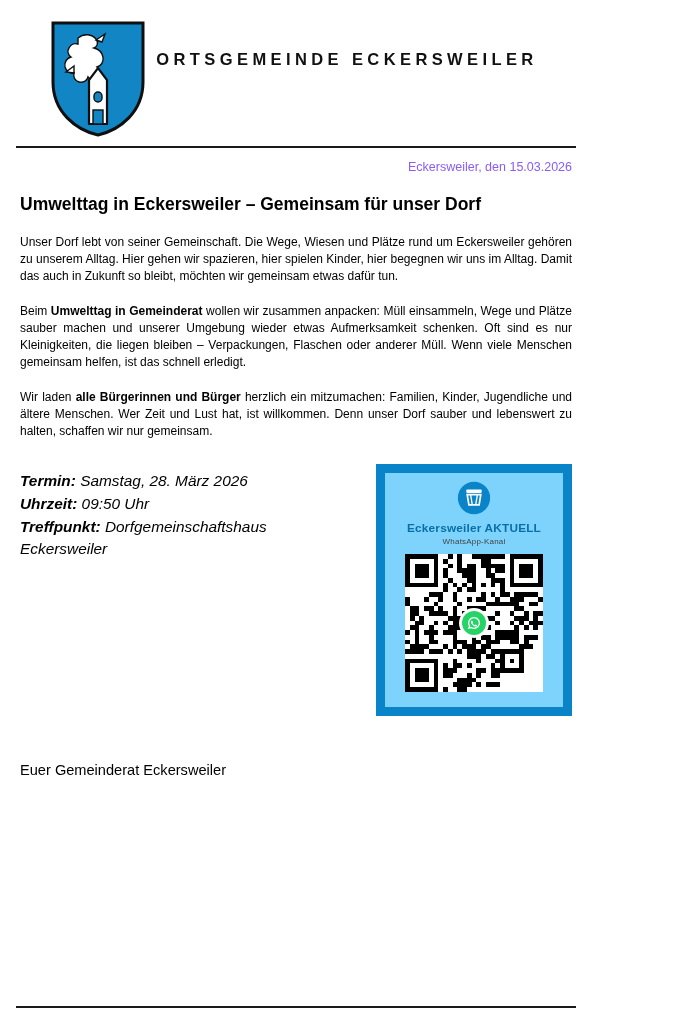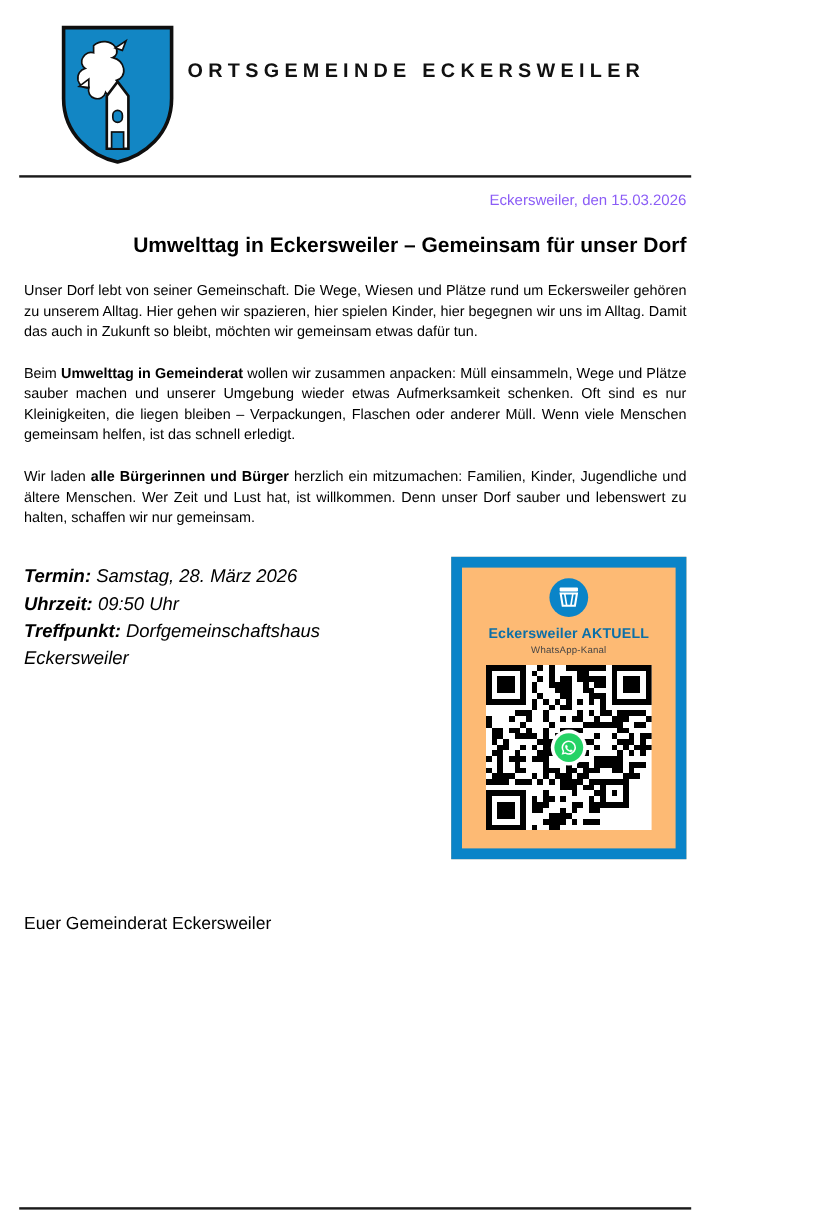--- a/index.html
+++ b/index.html
@@ -81,21 +81,20 @@
     padding-right: 4px;
     margin-top: 8px;
   }
 
   h1.doc-title {
     font-size: 17.5px;
     font-weight: bold;
     margin: 20px 0 0 0;
     padding: 0 4px;
     line-height: 1.25;
-    text-align: right;
   }
 
   p.para {
     font-size: 12px;
     line-height: 1.42;
     margin: 18px 0 0 0;
     padding: 0 4px;
     text-align: justify;
     text-justify: inter-word;
   }
@@ -145,21 +144,21 @@
     margin-top: 46px;
     font-size: 14.6px;
     padding: 0 4px;
   }
 
   
   .qr-card {
     flex: 0 0 auto;
     width: 196px;
     height: 252px;
-    background: #fdba74;
+    background: #7dd3fc;
     border: 9px solid #0a84c8;
     box-sizing: border-box;
     display: flex;
     flex-direction: column;
     align-items: center;
     padding-top: 8px;
   }
 
   .qr-logo {
     width: 34px;

